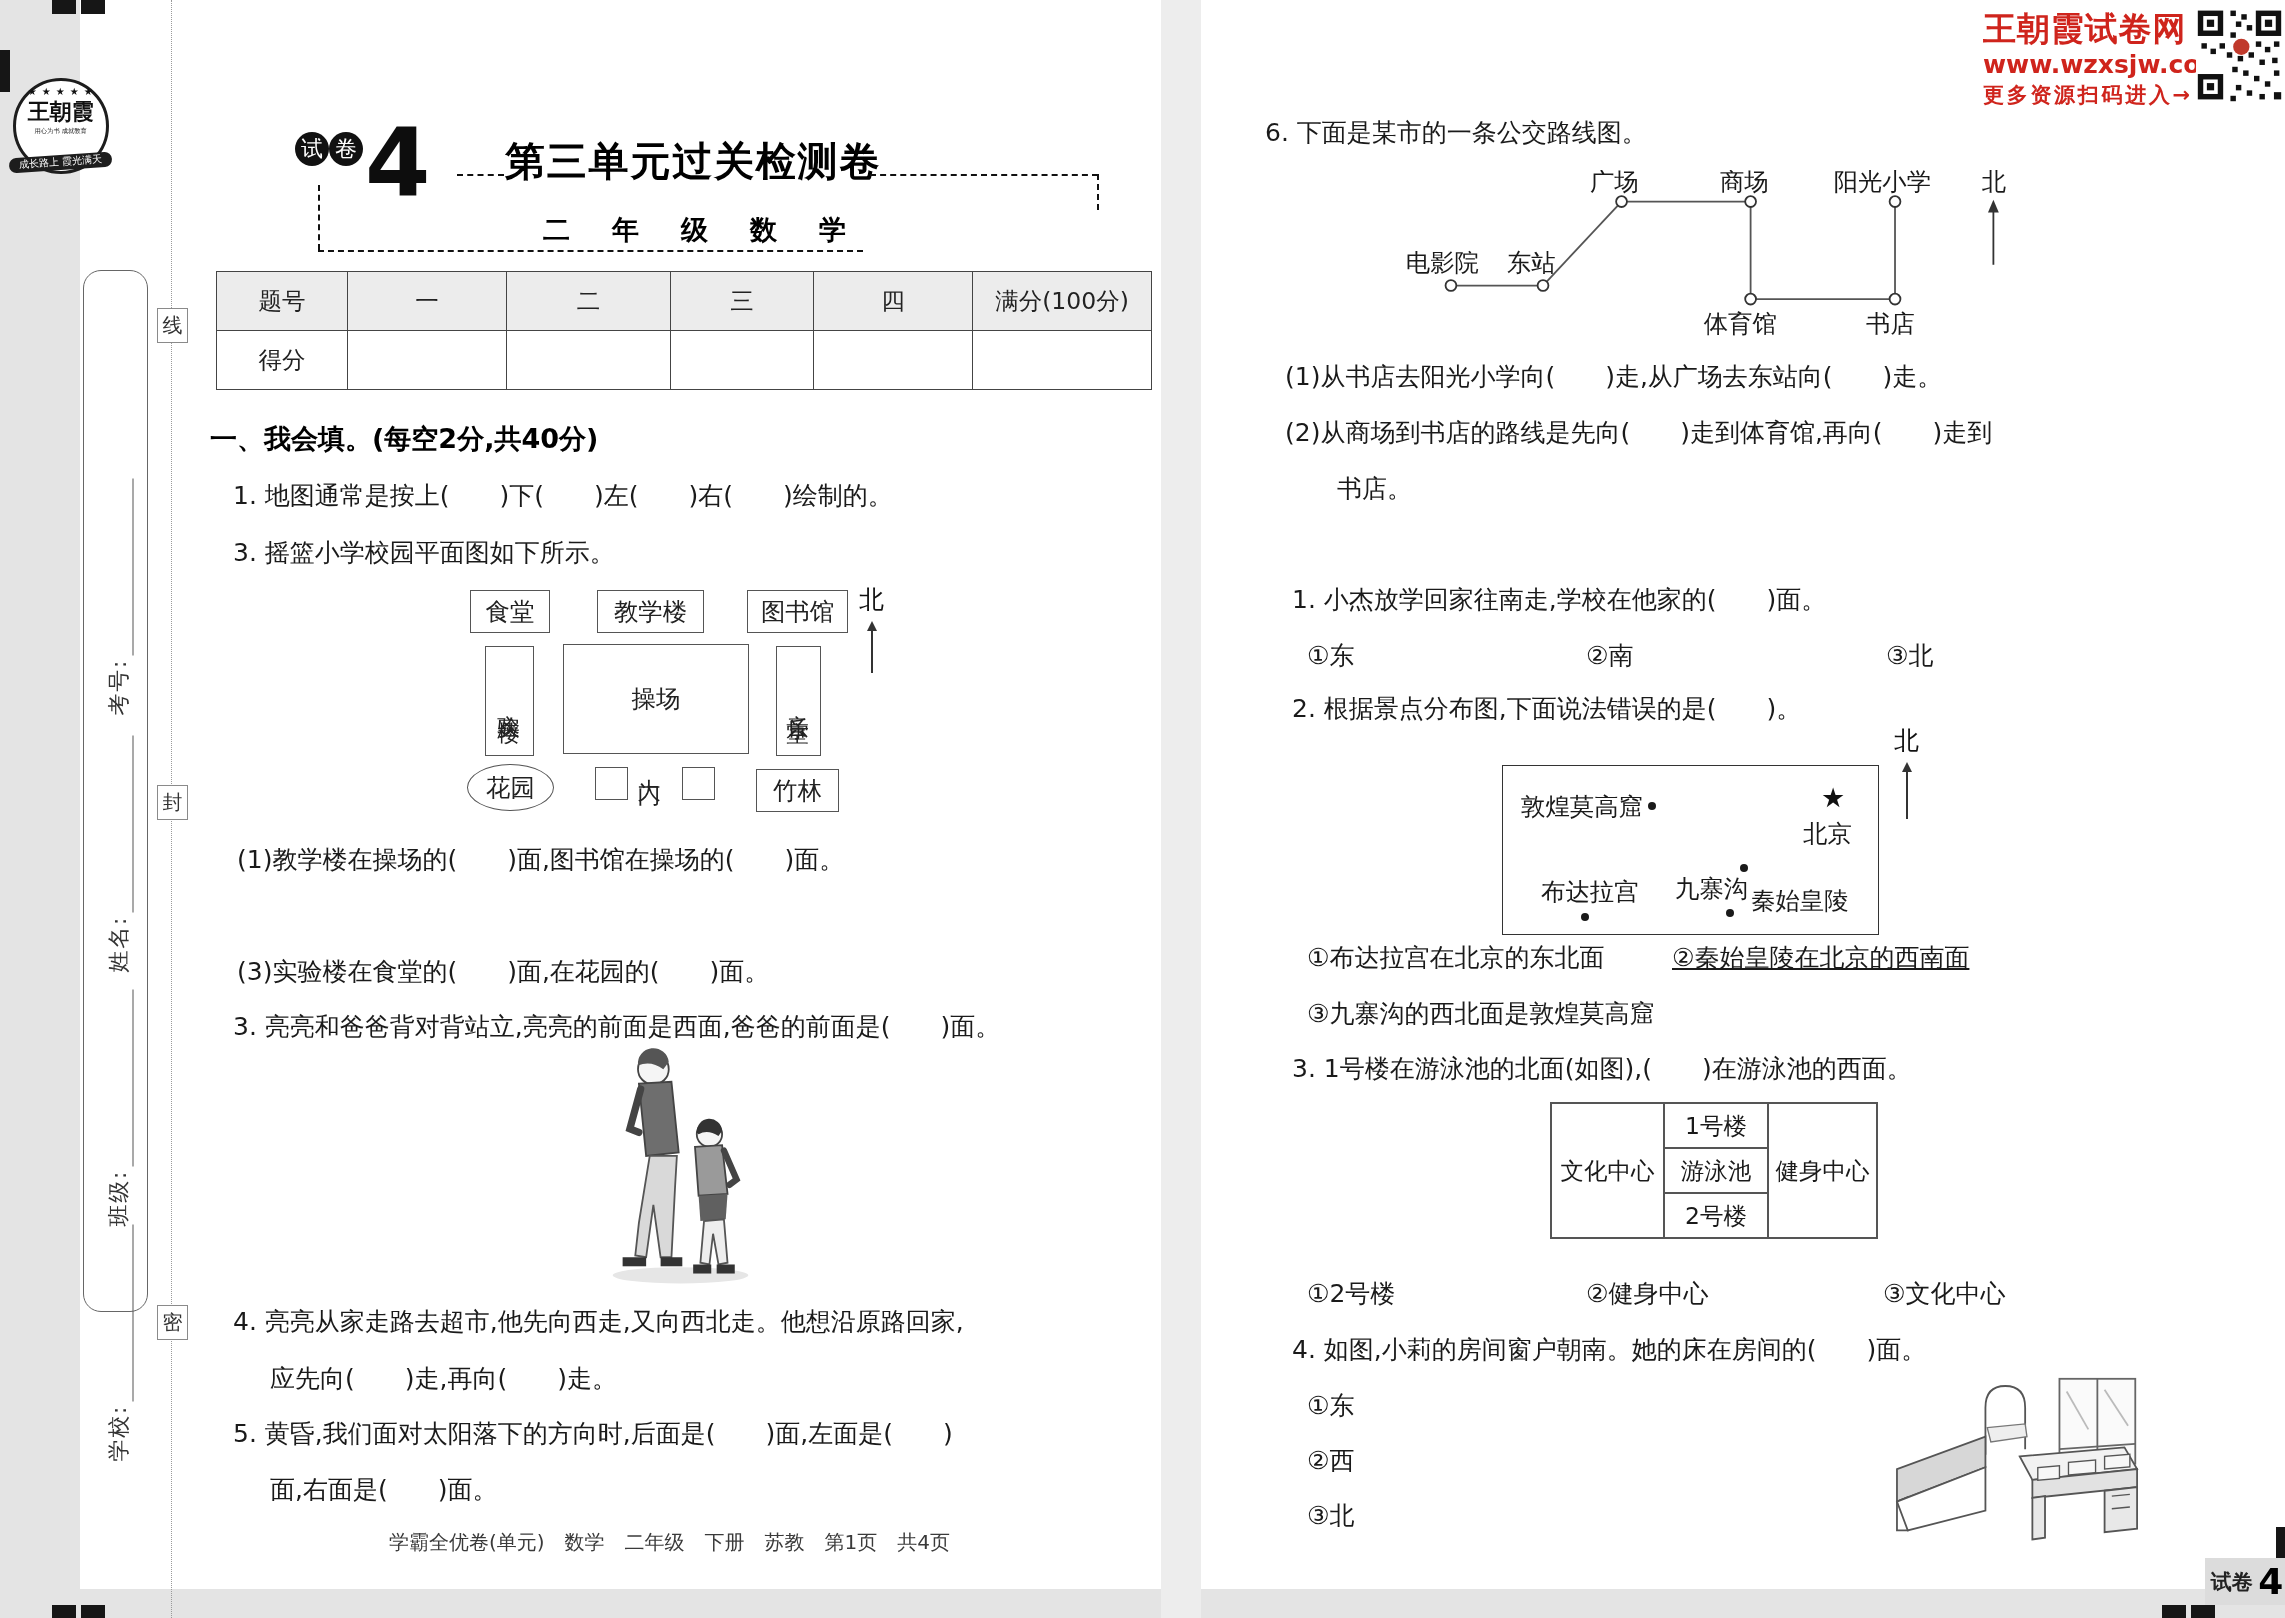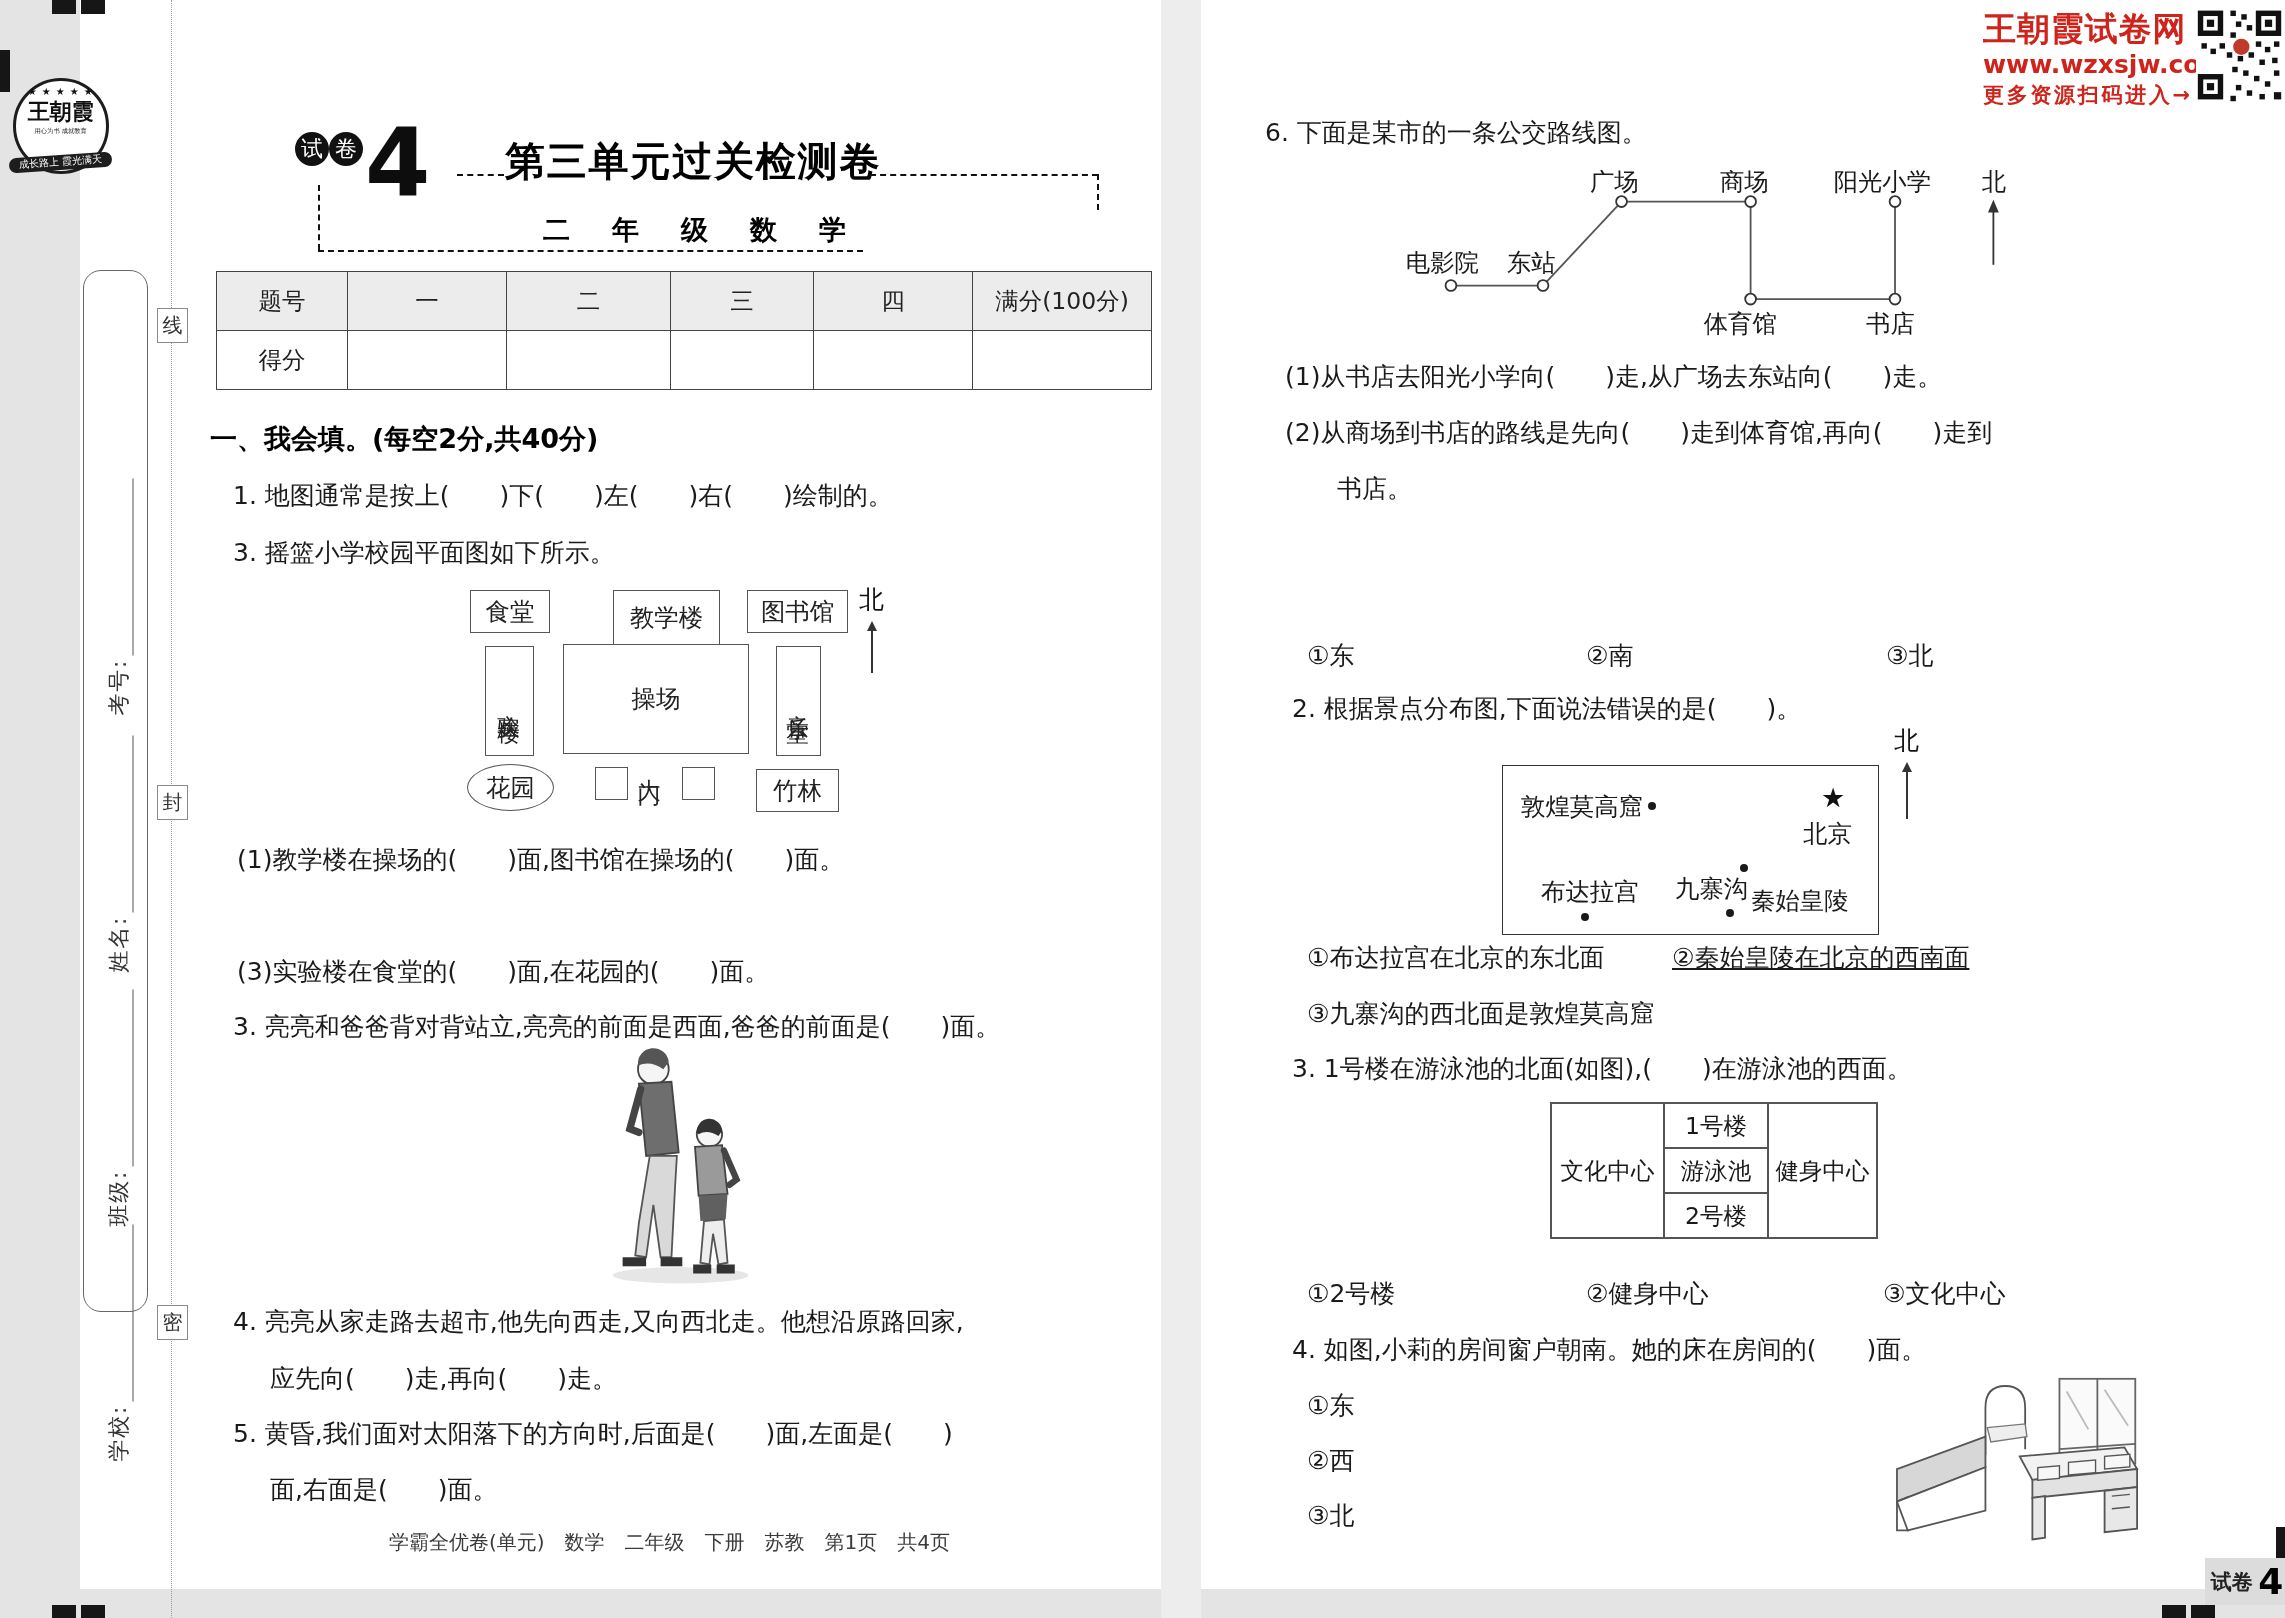--- a/index.html
+++ b/index.html
@@ -197,21 +197,21 @@
       <td></td>
     </tr>
   </tbody>
     </table>
 
   <div class="qb" style="left:210px;top:421px;">一、我会填。(每空2分,共40分)</div>
   <div class="q" style="left:233px;top:479px;">1. 地图通常是按上(　　)下(　　)左(　　)右(　　)绘制的。</div>
   <div class="q" style="left:233px;top:536px;">3. 摇篮小学校园平面图如下所示。</div>
 
   <div class="cbox" style="left:470px;top:590px;width:80px;height:43px;">食堂</div>
-  <div class="cbox" style="left:597px;top:590px;width:107px;height:55px;margin-left:16px;">教学楼</div>
+  <div class="cbox" style="left:597px;top:590px;width:107px;height:43px;">教学楼</div>
   <div class="cbox" style="left:747px;top:590px;width:101px;height:43px;">图书馆</div>
   <div class="north" style="left:859px;top:583px;">北</div>
   <div class="arrow-line" style="left:871px;top:626px;height:47px;"></div>
   <div class="cbox vtext" style="left:485px;top:646px;width:49px;height:110px;font-size:22.6px;">实验楼</div>
   <div class="cbox" style="left:563px;top:644px;width:186px;height:110px;">操场</div>
   <div class="cbox vtext" style="left:776px;top:646px;width:45px;height:110px;font-size:22.6px;">音乐室</div>
   <div class="cbox ellipse" style="left:467px;top:764px;width:87px;height:47px;">花园</div>
   <div class="cbox" style="left:595px;top:767px;width:33px;height:33px;"></div>
   <div class="abs vtext" style="left:633px;top:760px;font-size:23.5px;color:#222;">大门</div>
   <div class="cbox" style="left:682px;top:767px;width:33px;height:33px;"></div>
@@ -280,20 +280,21 @@
       <text x="646" y="22">北</text>
     </g>
     <line x1="659" y1="105" x2="659" y2="45" stroke="#333" stroke-width="2"></line>
     <polygon points="659,33 653,47 665,47" fill="#333"></polygon>
   </svg>
 
   <div class="q" style="left:1285px;top:360px;">(1)从书店去阳光小学向(　　)走,从广场去东站向(　　)走。</div>
   <div class="q" style="left:1285px;top:416px;">(2)从商场到书店的路线是先向(　　)走到体育馆,再向(　　)走到</div>
   <div class="q" style="left:1337px;top:472px;">书店。</div>
 
+  <div class="q" style="left:1292px;top:583px;">1. 小杰放学回家往南走,学校在他家的(　　)面。</div>
   <div class="q" style="left:1307px;top:639px;">①东</div>
   <div class="q" style="left:1586px;top:639px;">②南</div>
   <div class="q" style="left:1886px;top:639px;">③北</div>
   <div class="q" style="left:1292px;top:692px;">2. 根据景点分布图,下面说法错误的是(　　)。</div>
 
   <div class="scenic">
     <span class="lab" style="left:18px;top:25px;">敦煌莫高窟</span>
     <div class="dot" style="left:145px;top:36px;"></div>
     <span class="star" style="left:318px;top:16.3px;">★</span>
     <span class="lab" style="left:300px;top:52px;">北京</span>

